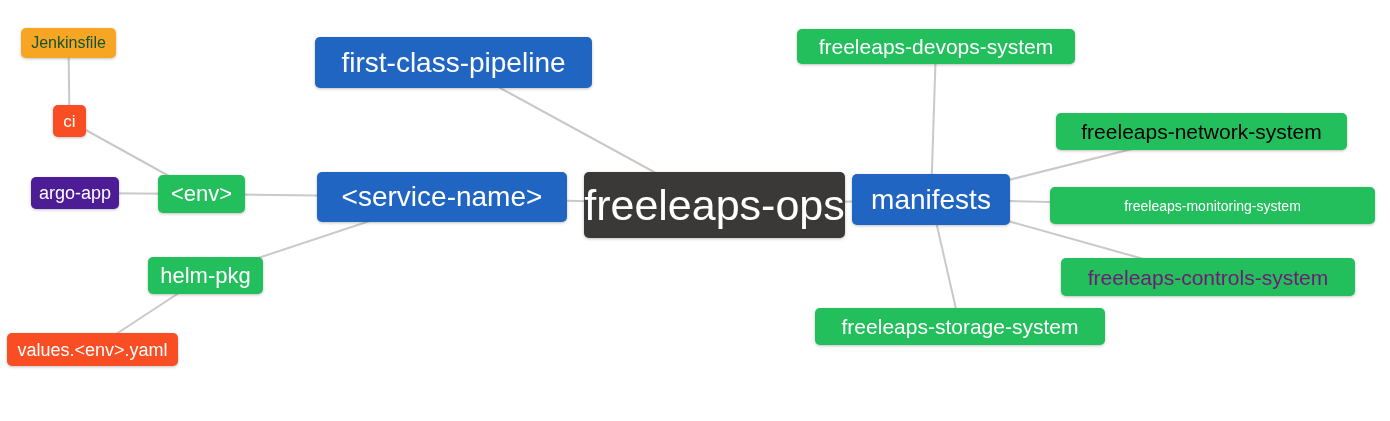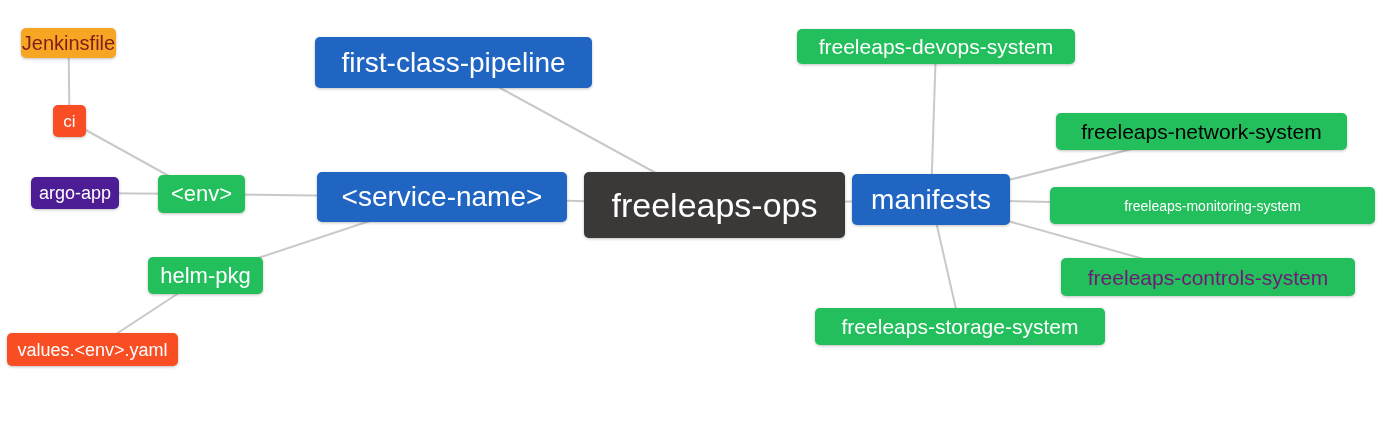--- a/index.html
+++ b/index.html
@@ -52,28 +52,28 @@
       <line x1="92.5" y1="349.5" x2="205.5" y2="275.5" stroke="#c9c9c9" stroke-width="2"></line>
       <line x1="453.5" y1="62.5" x2="714.5" y2="205" stroke="#c9c9c9" stroke-width="2"></line>
       <line x1="442" y1="197" x2="714.5" y2="205" stroke="#c9c9c9" stroke-width="2"></line>
       <line x1="714.5" y1="205" x2="931" y2="199.5" stroke="#c9c9c9" stroke-width="2"></line>
       <line x1="931" y1="199.5" x2="936" y2="46.5" stroke="#c9c9c9" stroke-width="2"></line>
       <line x1="931" y1="199.5" x2="1201.5" y2="131.5" stroke="#c9c9c9" stroke-width="2"></line>
       <line x1="931" y1="199.5" x2="1212.5" y2="205.5" stroke="#c9c9c9" stroke-width="2"></line>
       <line x1="931" y1="199.5" x2="1208" y2="277" stroke="#c9c9c9" stroke-width="2"></line>
       <line x1="931" y1="199.5" x2="960" y2="326.5" stroke="#c9c9c9" stroke-width="2"></line>
     </svg>
-    <div class="node" style="left: 21px; top: 28px; width: 95px; height: 30px; background: rgb(246, 166, 35); font-size: 20px; color: #7f1d1d;">Jenkinsfile</div>
+    <div class="node" style="left: 21px; top: 28px; width: 95px; height: 30px; background: rgb(246, 166, 35); font-size: 16px; color: #14532d;">Jenkinsfile</div>
     <div class="node" style="left: 53px; top: 105px; width: 33px; height: 32px; background: rgb(249, 77, 35); font-size: 17px; color: rgb(255, 255, 255);">ci</div>
     <div class="node" style="left: 31px; top: 177px; width: 88px; height: 32px; background: #4c1d95; font-size: 18px; color: rgb(255, 255, 255);">argo-app</div>
     <div class="node" style="left: 158px; top: 175px; width: 87px; height: 38px; background: rgb(35, 191, 92); font-size: 22px; color: rgb(255, 255, 255);">&lt;env&gt;</div>
     <div class="node" style="left: 148px; top: 257px; width: 115px; height: 37px; background: rgb(35, 191, 92); font-size: 22px; color: rgb(255, 255, 255);">helm-pkg</div>
     <div class="node" style="left: 315px; top: 37px; width: 277px; height: 51px; background: rgb(33, 101, 195); font-size: 28px; color: rgb(255, 255, 255);">first-class-pipeline</div>
     <div class="node" style="left: 7px; top: 333px; width: 171px; height: 33px; background: rgb(249, 77, 35); font-size: 18px; color: rgb(255, 255, 255);">values.&lt;env&gt;.yaml</div>
     <div class="node" style="left: 317px; top: 172px; width: 250px; height: 50px; background: rgb(33, 101, 195); font-size: 28px; color: rgb(255, 255, 255);">&lt;service-name&gt;</div>
-    <div class="node" style="left: 584px; top: 172px; width: 261px; height: 66px; background: rgb(59, 56, 56); font-size: 34px; color: rgb(255, 255, 255);">freeleaps-ops</div>
+    <div class="node" style="left: 584px; top: 172px; width: 261px; height: 66px; background: rgb(59, 56, 56); font-size: 43px; color: rgb(255, 255, 255);">freeleaps-ops</div>
     <div class="node" style="left: 852px; top: 174px; width: 158px; height: 51px; background: rgb(33, 101, 195); font-size: 28px; color: rgb(255, 255, 255);">manifests</div>
     <div class="node" style="left: 797px; top: 29px; width: 278px; height: 35px; background: rgb(35, 191, 92); font-size: 21px; color: rgb(255, 255, 255);">freeleaps-devops-system</div>
     <div class="node" style="left: 1056px; top: 113px; width: 291px; height: 37px; background: rgb(35, 191, 92); font-size: 21px; color: #000000;">freeleaps-network-system</div>
     <div class="node" style="left: 1050px; top: 187px; width: 325px; height: 37px; background: rgb(35, 191, 92); font-size: 14px; color: rgb(255, 255, 255);">freeleaps-monitoring-system</div>
     <div class="node" style="left: 1061px; top: 258px; width: 294px; height: 38px; background: rgb(35, 191, 92); font-size: 21px; color: #701a75;">freeleaps-controls-system</div>
     <div class="node" style="left: 815px; top: 308px; width: 290px; height: 37px; background: rgb(35, 191, 92); font-size: 21px; color: rgb(255, 255, 255);">freeleaps-storage-system</div>
   </div>
 
 </body></html>

